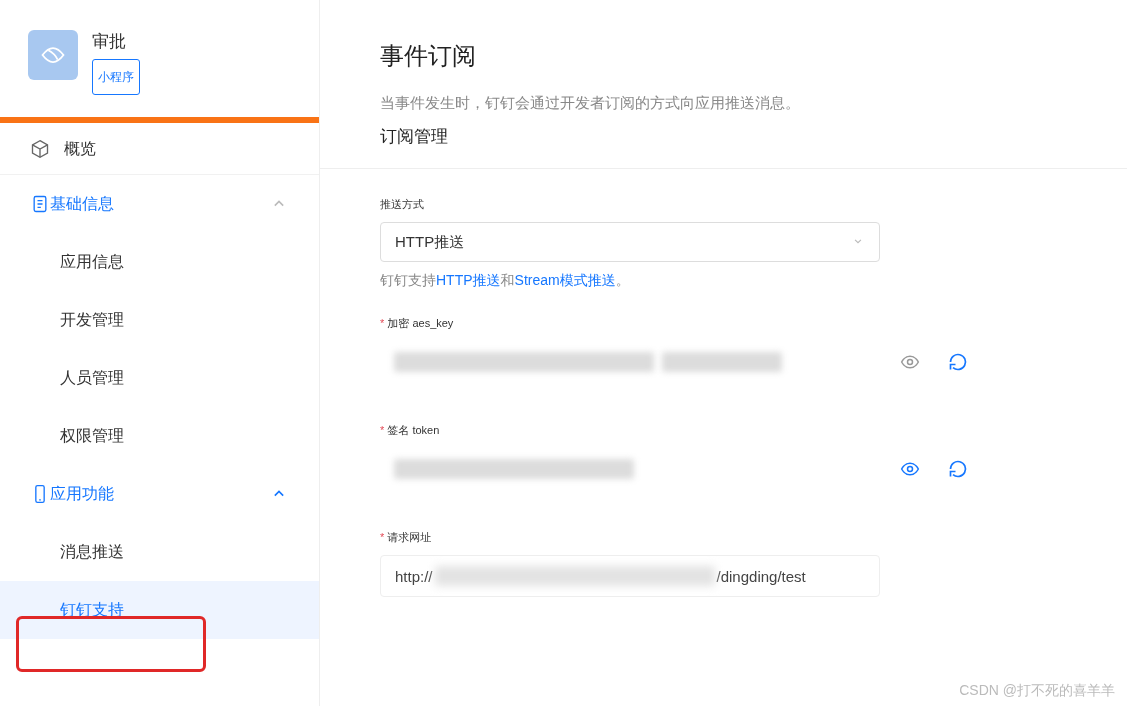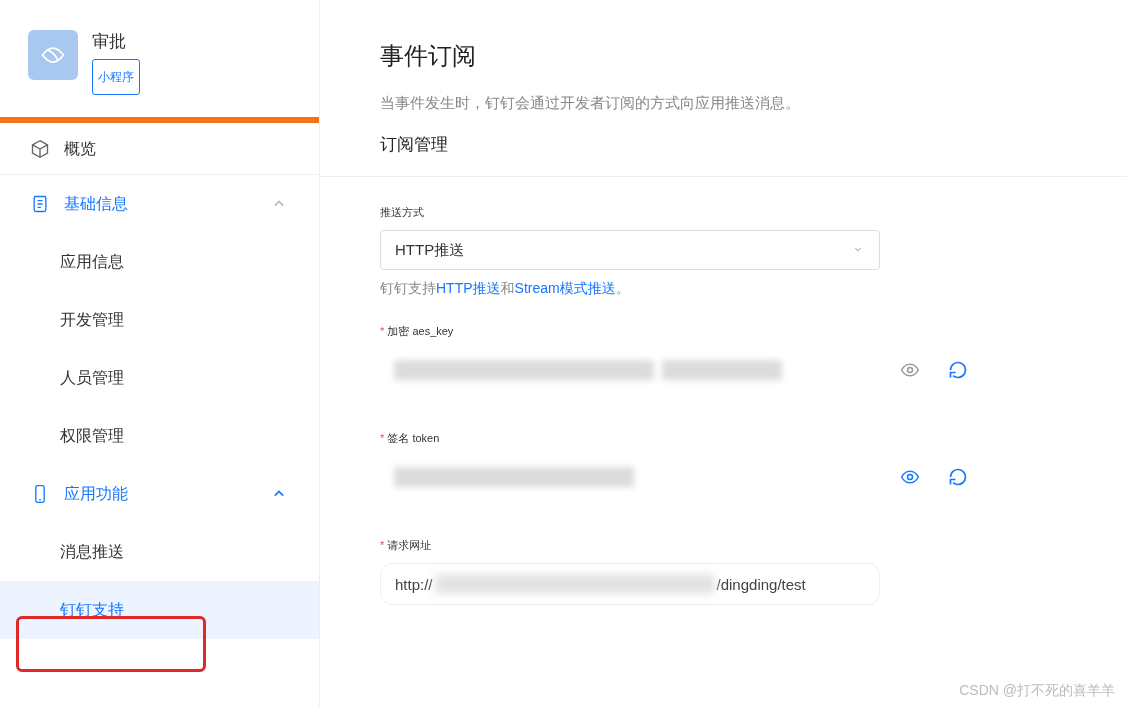--- a/index.html
+++ b/index.html
@@ -8,45 +8,45 @@
 .sidebar { width: 320px; background: #fff; border-right: 1px solid #eee; display: flex; flex-direction: column; padding-top: 18px; }
 .app-header { display: flex; align-items: flex-start; padding: 12px 20px 22px 28px; }
 .app-icon { width: 50px; height: 50px; border-radius: 6px; background: #a8c8f0; display: flex; align-items: center; justify-content: center; margin-right: 14px; flex-shrink:0; }
 .app-icon svg { width: 28px; height: 28px; }
 .app-title-col { display:flex; flex-direction:column; gap:6px; }
 .app-title { font-size: 17px; color: #333; }
 .app-badge { display:inline-block; font-size: 12px; color: #1677ff; border: 1px solid #1677ff; border-radius: 3px; padding: 8px 5px; line-height: 18px; align-self:flex-start; }
 .nav { list-style: none; }
 .nav li { padding: 0 30px; height: 58px; line-height: 58px; font-size: 16px; color: #333; cursor: pointer; display: flex; align-items: center; }
 .nav li.section { color: #1677ff; justify-content: space-between; }
-.nav li.section .label-wrap { display:flex; align-items:center; gap:14px; }
+.nav li.section .label-wrap { display:flex; align-items:center; }
 .nav li.overview .label-wrap { display:flex; align-items:center; gap:14px; }
 .nav li.sub { padding-left: 60px; color: #333; }
 .nav li.sub.active { background: #eef4ff; color: #1677ff; }
 .nav .icon { width: 20px; height: 20px; display:inline-flex; align-items:center; justify-content:center; }
 .overview-border { border-top:6px solid #f97316; border-bottom:1px solid #f1f1f1; }
 .highlight-box { position:absolute; left:16px; top:616px; width:190px; height:56px; border:3px solid #e02828; border-radius:6px; pointer-events:none; }
 .main { flex: 1; padding: 40px 20px 32px 60px; color:#333; }
 .page-title { font-size: 24px; font-weight: 500; margin-bottom: 22px; color:#222;}
-.page-desc { font-size: 15px; color: #888; margin-bottom: 20px; }
+.page-desc { font-size: 15px; color: #888; margin-bottom: 12px; }
 .section-title { font-size: 17px; color: #222; margin-bottom: 18px; }
 .divider { border: none; border-top: 1px solid #eee; margin: 20px 0 28px -60px; width: calc(100% + 80px); }
 .field-label { font-size: 11px; color: #333; margin-bottom: 10px; }
 .required::before { content: "* "; color: #e34d59; }
 .select-box { width: 500px; height: 40px; border: 1px solid #ddd; border-radius: 4px; display: flex; align-items: center; justify-content: space-between; padding: 0 14px; font-size: 15px; color: #333; margin-bottom: 10px; }
 .select-box .chev { color:#bbb; }
 .help-text { font-size: 14px; color: #888; margin-bottom: 26px; }
 .help-text a { color: #1677ff; text-decoration: none; }
 .value-row { display:flex; align-items:center; margin-bottom: 40px; }
 .value-box { width: 500px; height: 42px; border-radius: 4px; display:flex; align-items:center; padding:0 14px; font-size:15px; color:#555;}
 .blur-partial { display:flex; align-items:center; gap:0; }
 .blur-seg { display:inline-block; height:20px; background:#dcdcdc; filter:blur(3px); border-radius:2px; }
 .icon-btn { width: 36px; height: 36px; display:flex; align-items:center; justify-content:center; cursor:pointer; margin-left: 12px; }
 .icon-btn svg { width:20px; height:20px; }
-.url-box { width: 500px; height: 42px; border:1px solid #eee; border-radius:12px; display:flex; align-items:center; padding:0 14px; font-size:15px; color:#444; }
+.url-box { width: 500px; height: 42px; border:1px solid #eee; border-radius:4px; display:flex; align-items:center; padding:0 14px; font-size:15px; color:#444; }
 .url-mid-blur { display:inline-block; width:280px; height:20px; background:#e3e3e3; filter:blur(4px); border-radius:2px; margin:0 2px; }
 .watermark { position:absolute; right:12px; bottom:6px; font-size:14px; color:#bbb; pointer-events:none; }
 </style>
 </head>
 <body>
 
 <div class="container">
   <div class="sidebar">
     <div class="app-header">
       <div class="app-icon">

